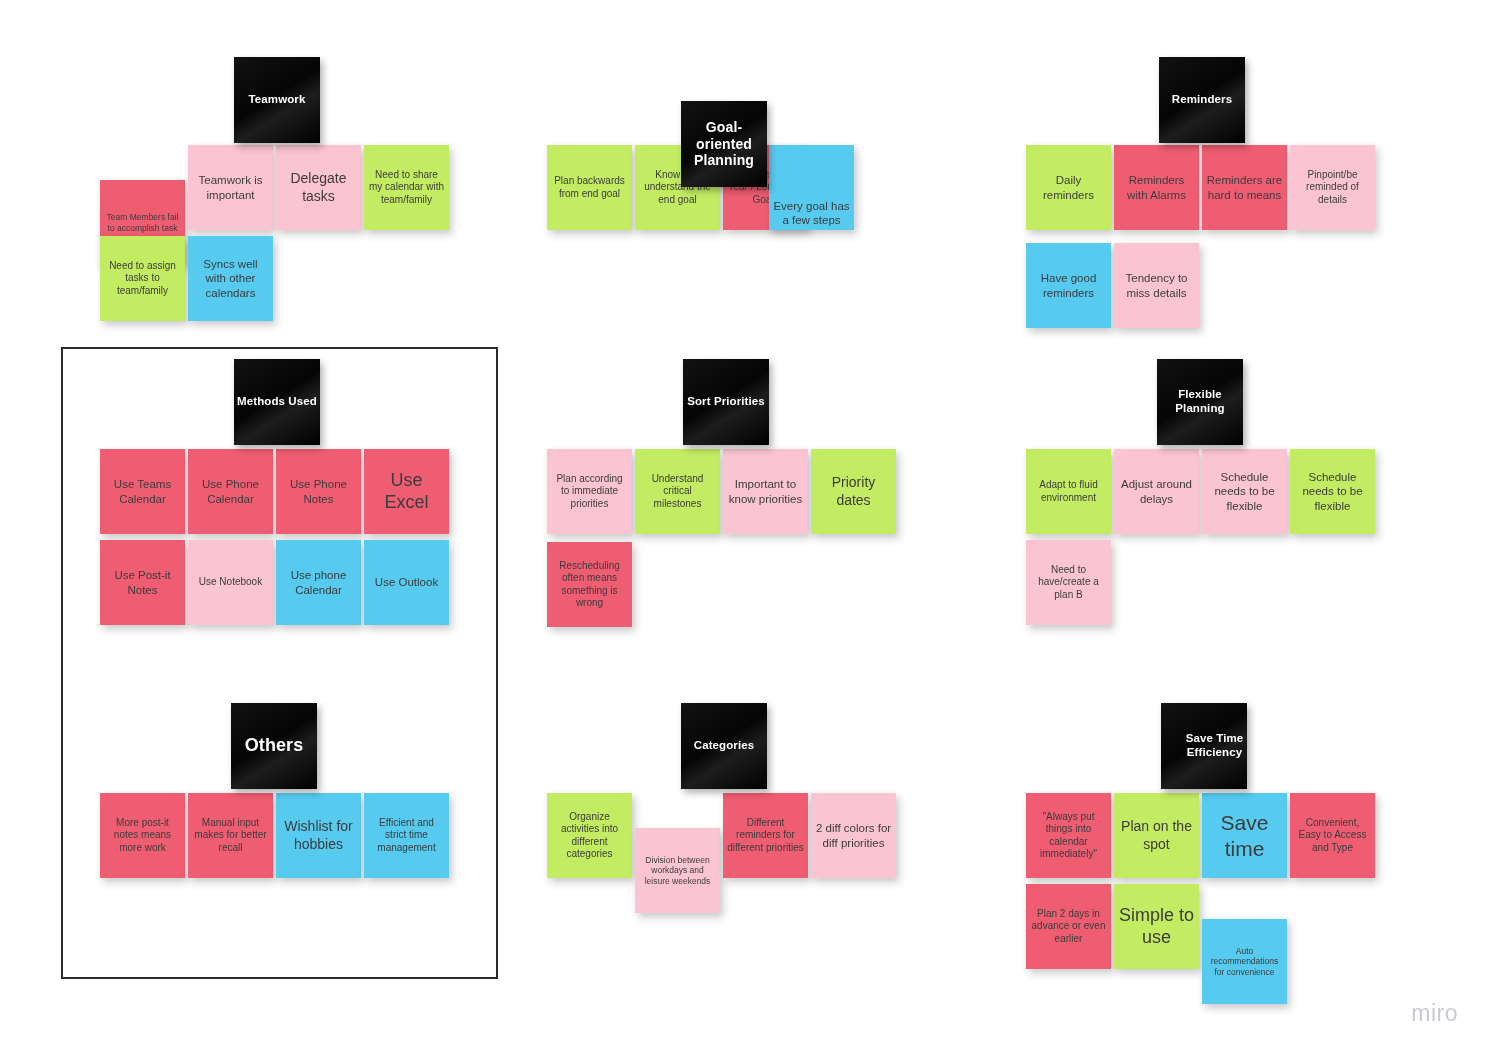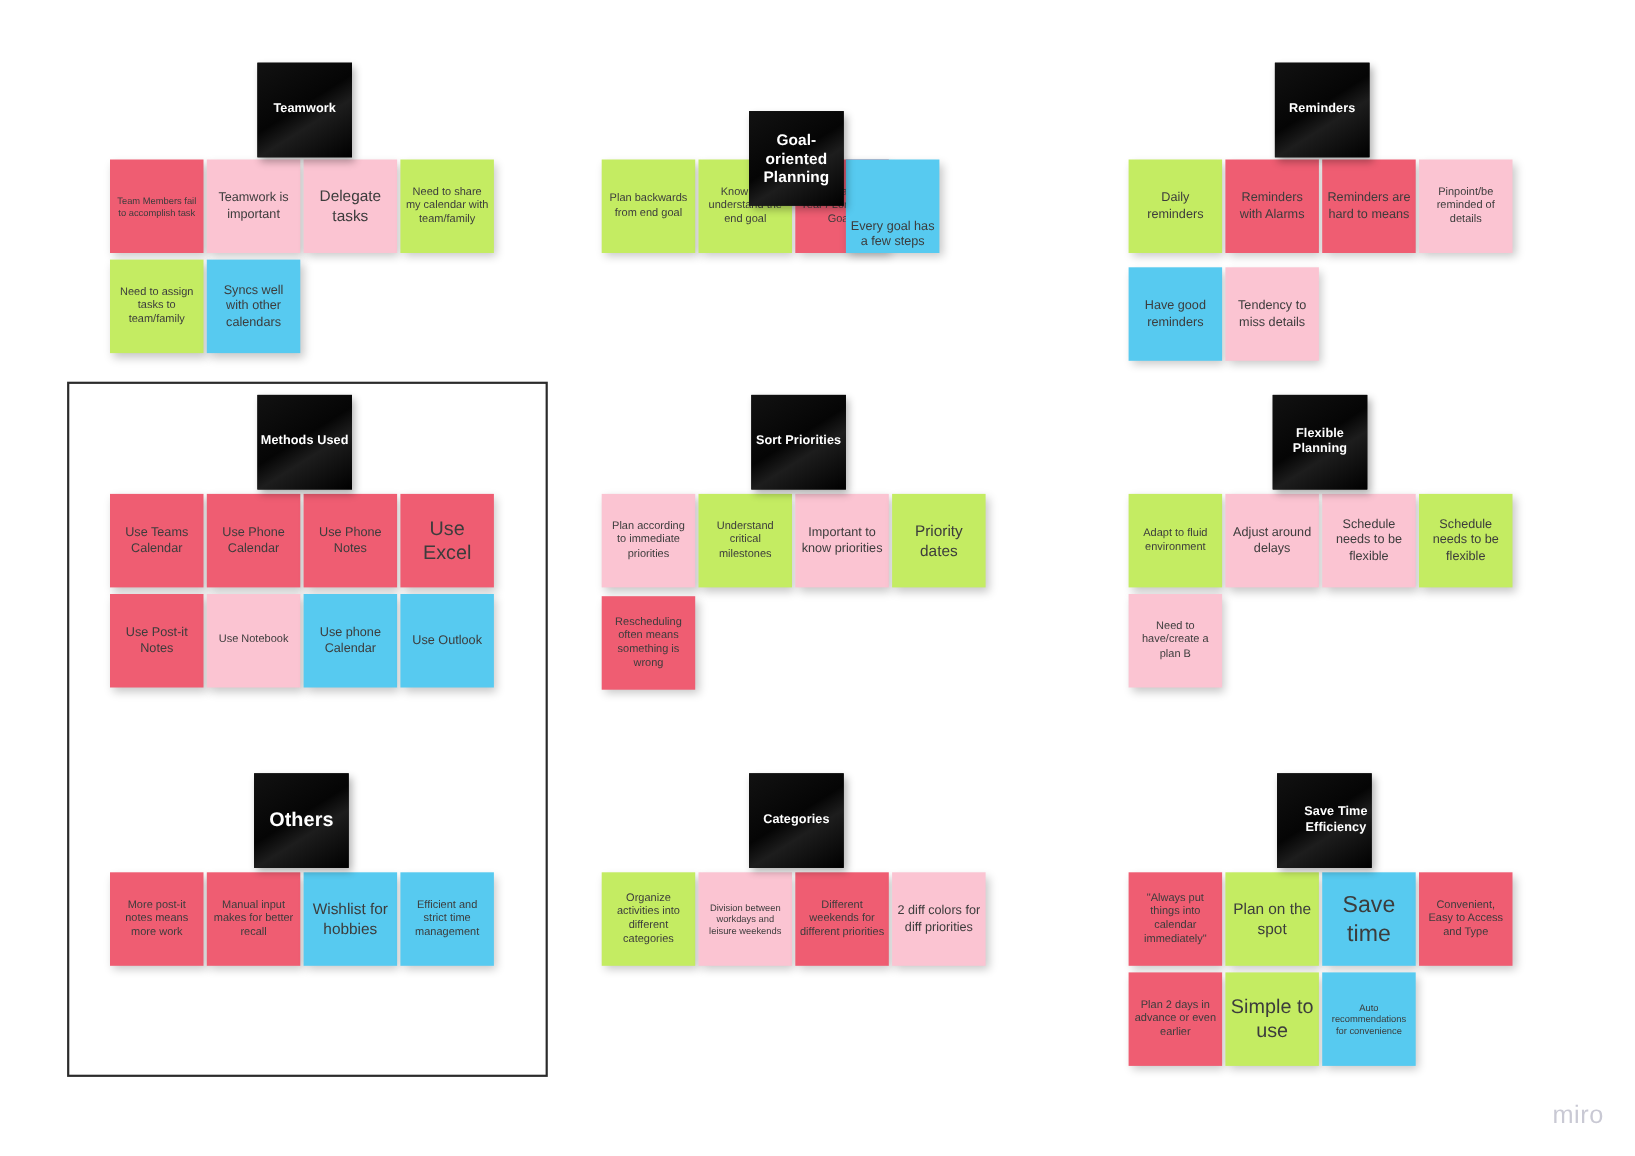--- a/index.html
+++ b/index.html
@@ -76,21 +76,21 @@
     width: 100%;
   }
 
   
   .c-red    { background: #ef5d72; }
   .c-pink   { background: #fbc4d2; }
   .c-green  { background: #c4ec62; }
   .c-blue   { background: #57caf0; }
 
   
-  .t-xs  { font-size:  8.5px; }
+  .t-xs  { font-size:  8.5px; margin-top: 35px; }
   .t-sm  { font-size: 10px; }
   .t-md  { font-size: 11.5px; }
   .t-lg  { font-size: 14px; }
   .t-xl  { font-size: 18px; }
   .t-xxl { font-size: 21px; }
 
   
   .watermark {
     position: absolute;
     right: 28px;
@@ -247,21 +247,21 @@
       </div>
       <div class="cluster">
         <div class="header-note t-md" style="left: 681px; top: 703px;">Categories</div>
         <div class="note c-green t-sm" style="left: 547px; top: 793px;">
           <span>Organize activities into different categories</span>
         </div>
         <div class="note c-pink t-xs" style="left: 635px; top: 793px;">
           <span>Division between workdays and leisure weekends</span>
         </div>
         <div class="note c-red t-sm" style="left: 723px; top: 793px;">
-          <span>Different weekends for different priorities</span>
+          <span>Different reminders for different priorities</span>
         </div>
         <div class="note c-pink t-md" style="left: 811px; top: 793px;">
           <span>2 diff colors for diff priorities</span>
         </div>
       </div>
       <div class="cluster">
         <div class="header-note t-md" style="left: 1161px; top: 703px; padding-left: 24px;">Save Time Efficiency</div>
         <div class="note c-red t-sm" style="left: 1026px; top: 793px;">
           <span>"Always put things into calendar immediately"</span>
         </div>

